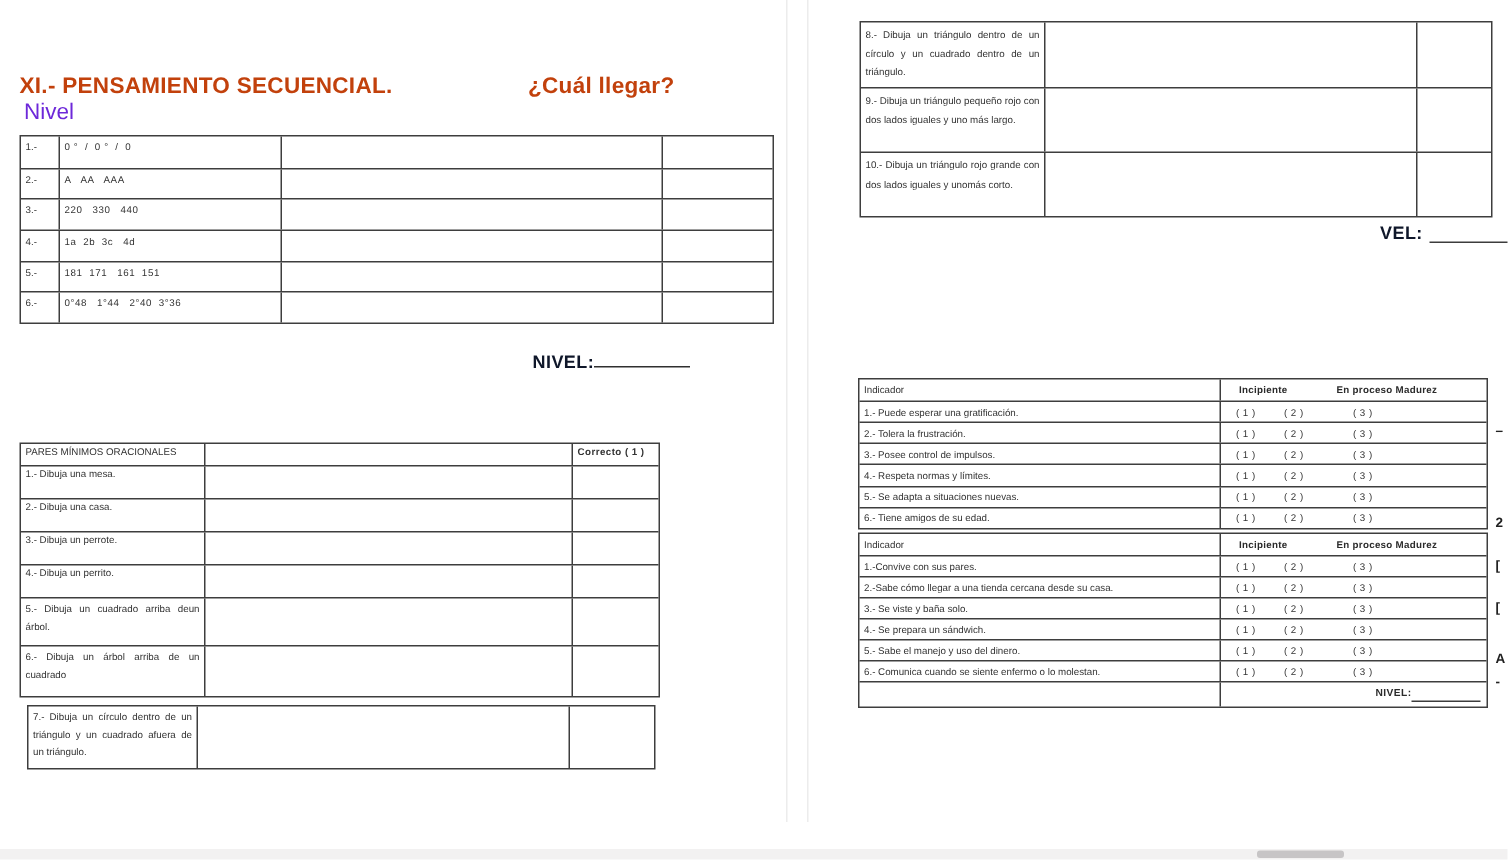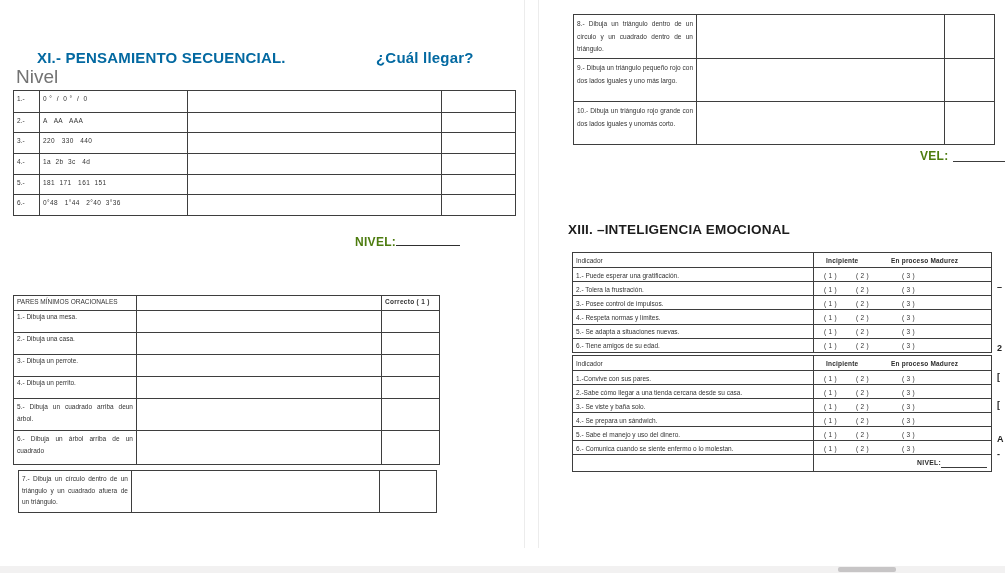--- a/index.html
+++ b/index.html
@@ -2,24 +2,24 @@
 <html><head>
 <meta charset="utf-8">
 <style>
   html,body{margin:0;padding:0;}
   body{
     width:1005px;height:573px;background:#ffffff;overflow:hidden;
     font-family:"Liberation Sans","DejaVu Sans",sans-serif;color:#2e2e2e;
   }
   .stage{position:relative;width:1005px;height:573px;background:#fff;}
   .abs{position:absolute;}
-  .t15b{font-size:15px;font-weight:bold;color:#0369a1;letter-spacing:.2px;margin-left:24px;}
-  .t15{font-size:19px;color:#737373;}
+  .t15b{font-size:15px;font-weight:bold;color:#c2410c;letter-spacing:.2px;}
+  .t15{font-size:15px;color:#6d28d9;}
   .t13b{font-size:13.5px;font-weight:bold;color:#1c1c1c;letter-spacing:.2px;}
-  .t12b{font-size:12px;font-weight:bold;color:#4d7c0f;letter-spacing:.3px;}
+  .t12b{font-size:12px;font-weight:bold;color:#0f172a;letter-spacing:.3px;}
   .t7b{font-size:6.8px;font-weight:bold;color:#2b2b2b;letter-spacing:.3px;}
 
   .pgline{position:absolute;top:0;height:548px;width:1px;background:#ececec;}
 
   .tbl{position:absolute;border:1px solid #3e3e3e;box-sizing:border-box;background:#fff;}
   .row{display:flex;box-sizing:border-box;border-top:1px solid #3e3e3e;}
   .row.first{border-top:none;}
   .cell{box-sizing:border-box;border-left:1px solid #3e3e3e;padding:2px 3px;
         font-size:6.5px;line-height:8.5px;color:#333;overflow:hidden;}
   .cell.cfirst{border-left:none;}
@@ -185,21 +185,20 @@
       <div class="cell dr-c2"></div>
       <div class="cell dr-c3"></div>
     </div>
   </div>
 
   <div class="abs" style="left:920px;top:146px;">
     <span class="t12b">VEL:</span>
   </div>
   <div class="bline" style="left:953px;top:161px;width:52px;"></div>
 
-  <div class="t13b abs" style="left:568px;top:222px;">XIII. –INTELIGENCIA EMOCIONAL</div>
 
   <div class="tbl" style="left:572px;top:252px;width:420px;">
     <div class="row first" style="height:14px;">
       <div class="cell cfirst em-c1">Indicador</div>
       <div class="cell em-c2">
         <span class="rh" style="left:12px;">Incipiente</span>
         <span class="rh" style="left:77px;">En proceso Madurez</span>
       </div>
     </div>
     <div class="row em-row">

